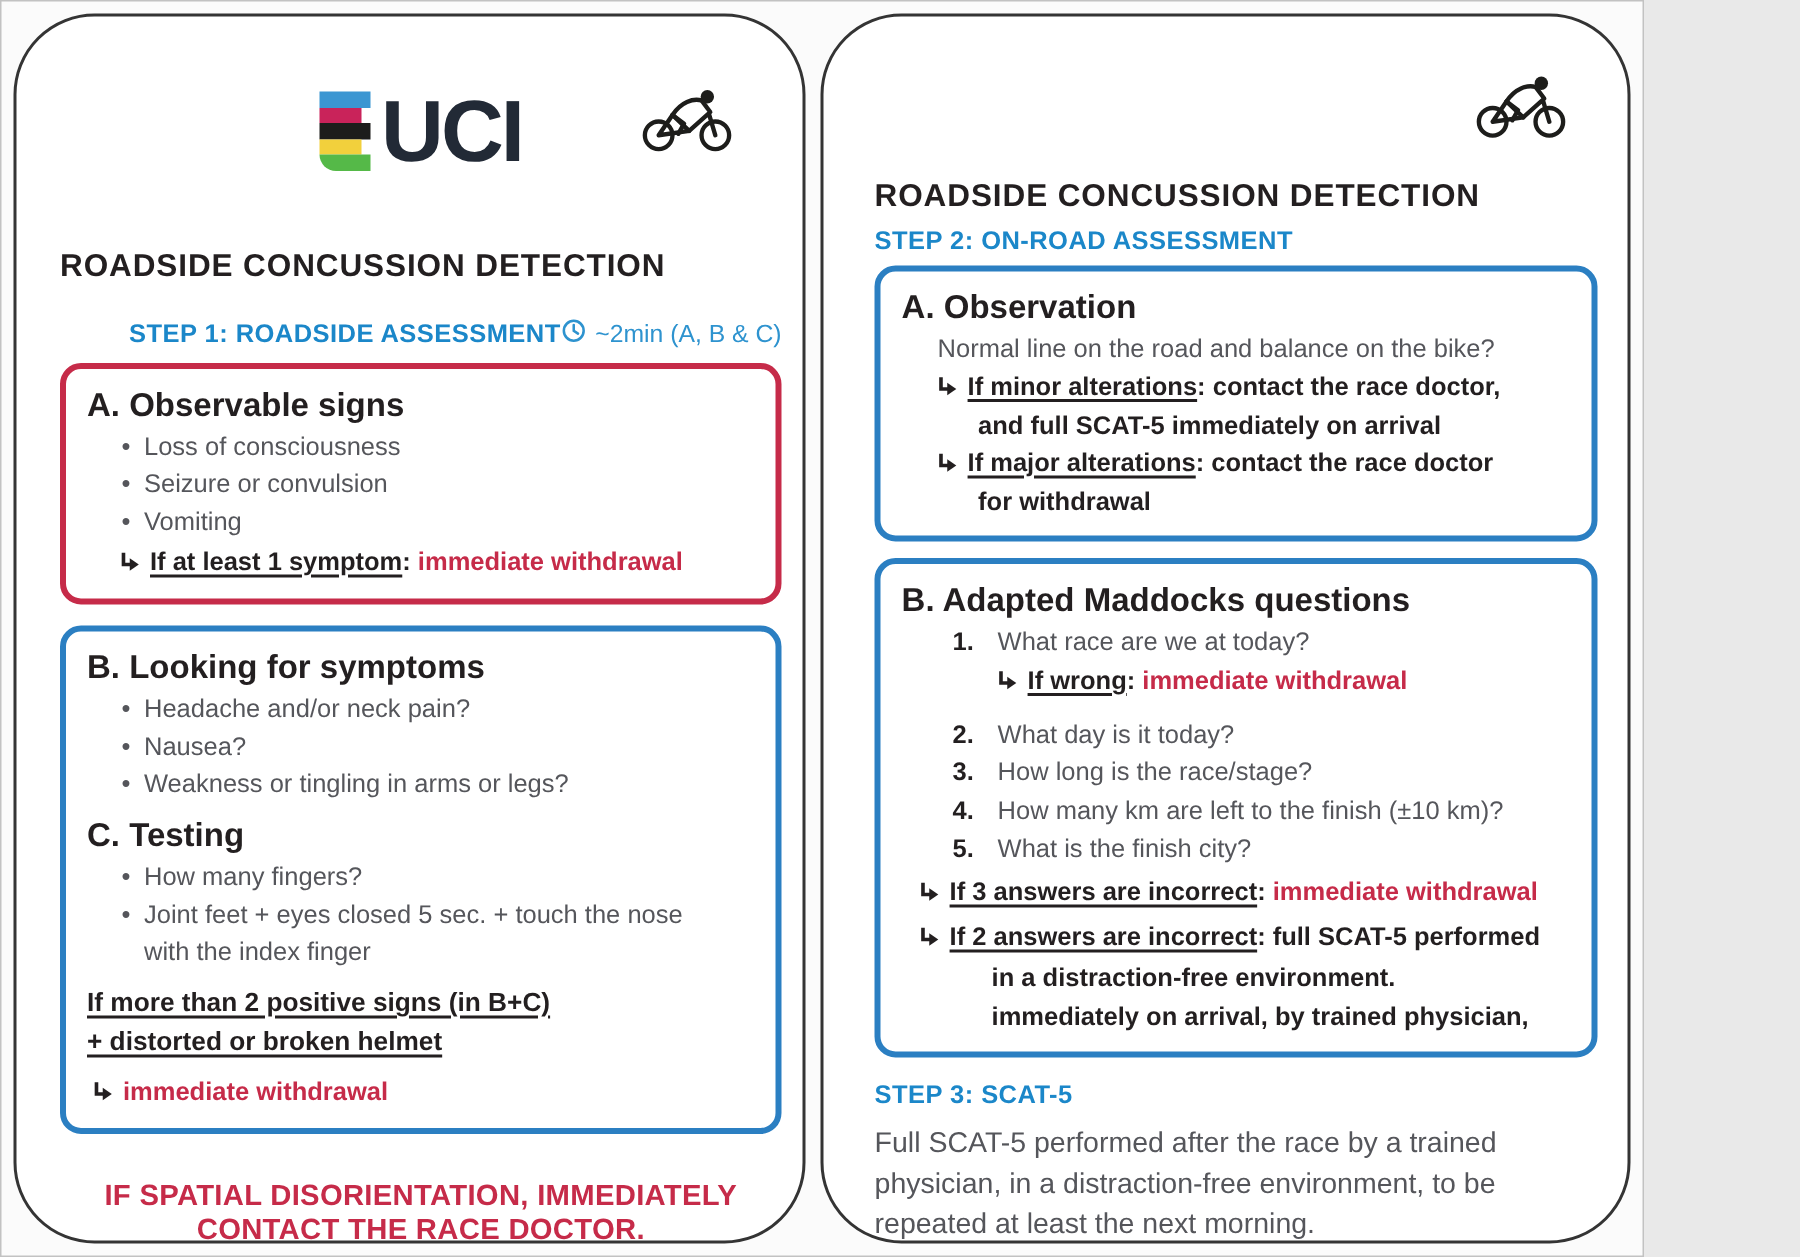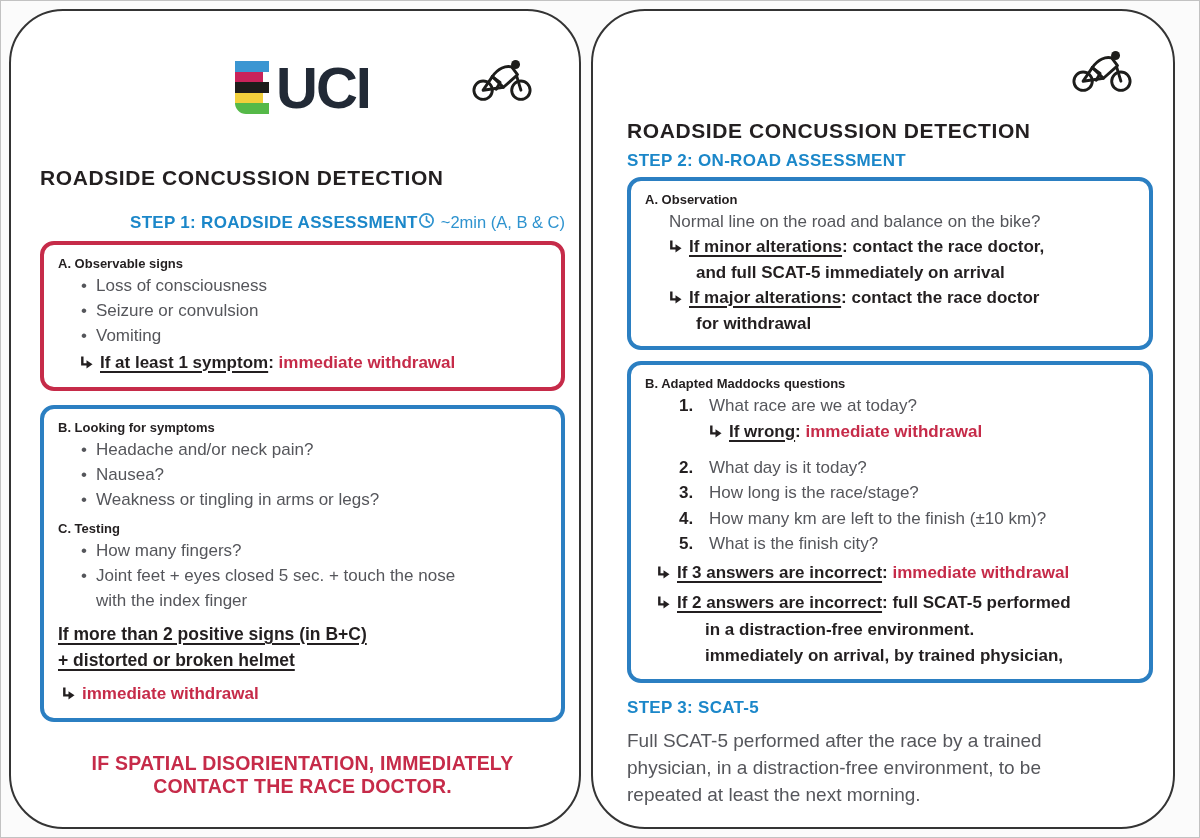--- a/index.html
+++ b/index.html
@@ -1,17 +1,17 @@
 <!DOCTYPE html>
 <html><head>
 <meta charset="utf-8">
 <style>
   html,body{margin:0;padding:0;background:#e9e9e9;}
   .page{
-    width:1200px;height:838px;box-sizing:border-box;background:#fbfbfb;
+    width:1096px;height:838px;box-sizing:border-box;background:#fbfbfb;
     border:1px solid #c2c2c2;display:flex;gap:10px;padding:8px;
     font-family:"Liberation Sans",sans-serif;color:#231f20;
   }
   .card{
     background:#ffffff;border:2px solid #343434;border-radius:54px;
     box-sizing:border-box;height:820px;position:relative;overflow:hidden;
   }
   .card.left{width:572px;padding:0 14px 0 29px;}
   .card.right{width:584px;padding:0 20px 0 34px;}
 
@@ -38,21 +38,21 @@
   .time{display:flex;align-items:center;gap:6px;font-size:16.5px;color:#2e93cf;}
   .card.right .step-label{display:block;margin-top:8px;}
 
   
   .box{border:4px solid;border-radius:14px;box-sizing:border-box;padding:8px 14px 10px;}
   .box.red{border-color:#c62b49;margin-top:8px;}
   .box.blue{border-color:#2b7fc2;}
   .card.left .box.blue{margin-top:14px;}
   .card.right .box.blue.a{margin-top:6px;}
   .card.right .box.blue.b{margin-top:11px;}
-  .box-heading{font-size:13px;font-weight:bold;color:#231f20;margin:3px 0 2px;}
+  .box-heading{font-size:22px;font-weight:bold;color:#231f20;margin:3px 0 2px;}
   .box-heading.c{margin-top:9px;}
 
   ul.bullets{list-style:none;margin:1px 0 0;padding:0;}
   ul.bullets li{position:relative;padding-left:38px;font-size:17px;color:#55565b;line-height:25px;}
   ul.bullets li::before{content:"•";position:absolute;left:23px;color:#55565b;}
 
   .hook-line{padding-left:22px;line-height:26px;font-size:17px;margin-top:2px;}
   .hook{display:inline-block;vertical-align:-1px;margin-right:7px;}
   .lead{font-weight:bold;color:#231f20;text-decoration:underline;text-decoration-thickness:2px;text-underline-offset:3px;}
   .bold-dark{font-weight:bold;color:#231f20;}

